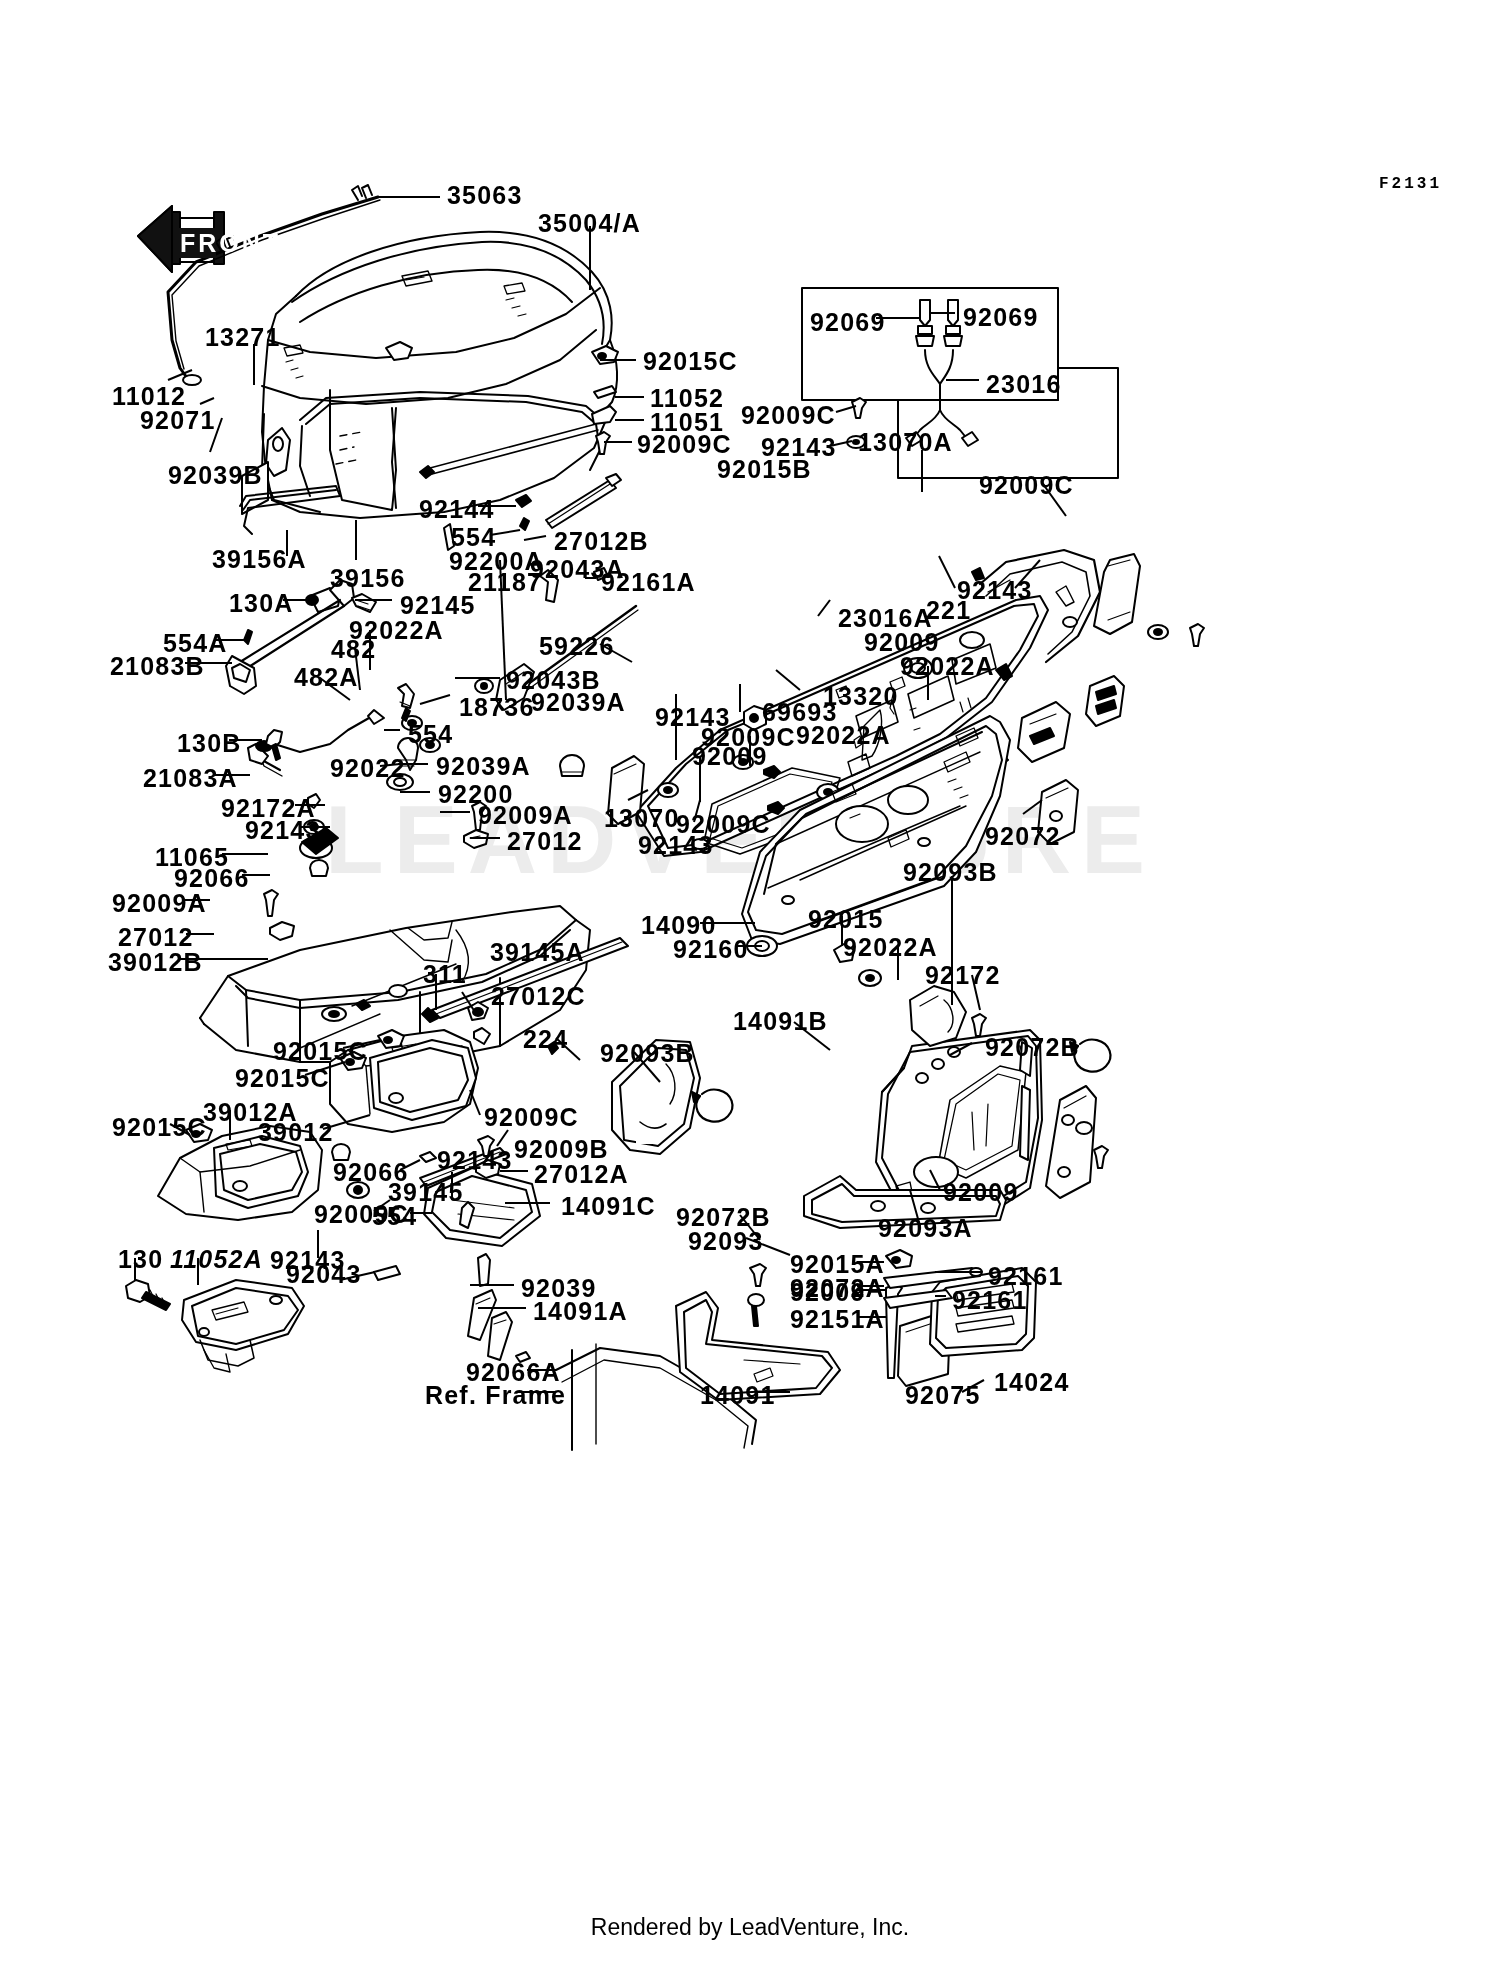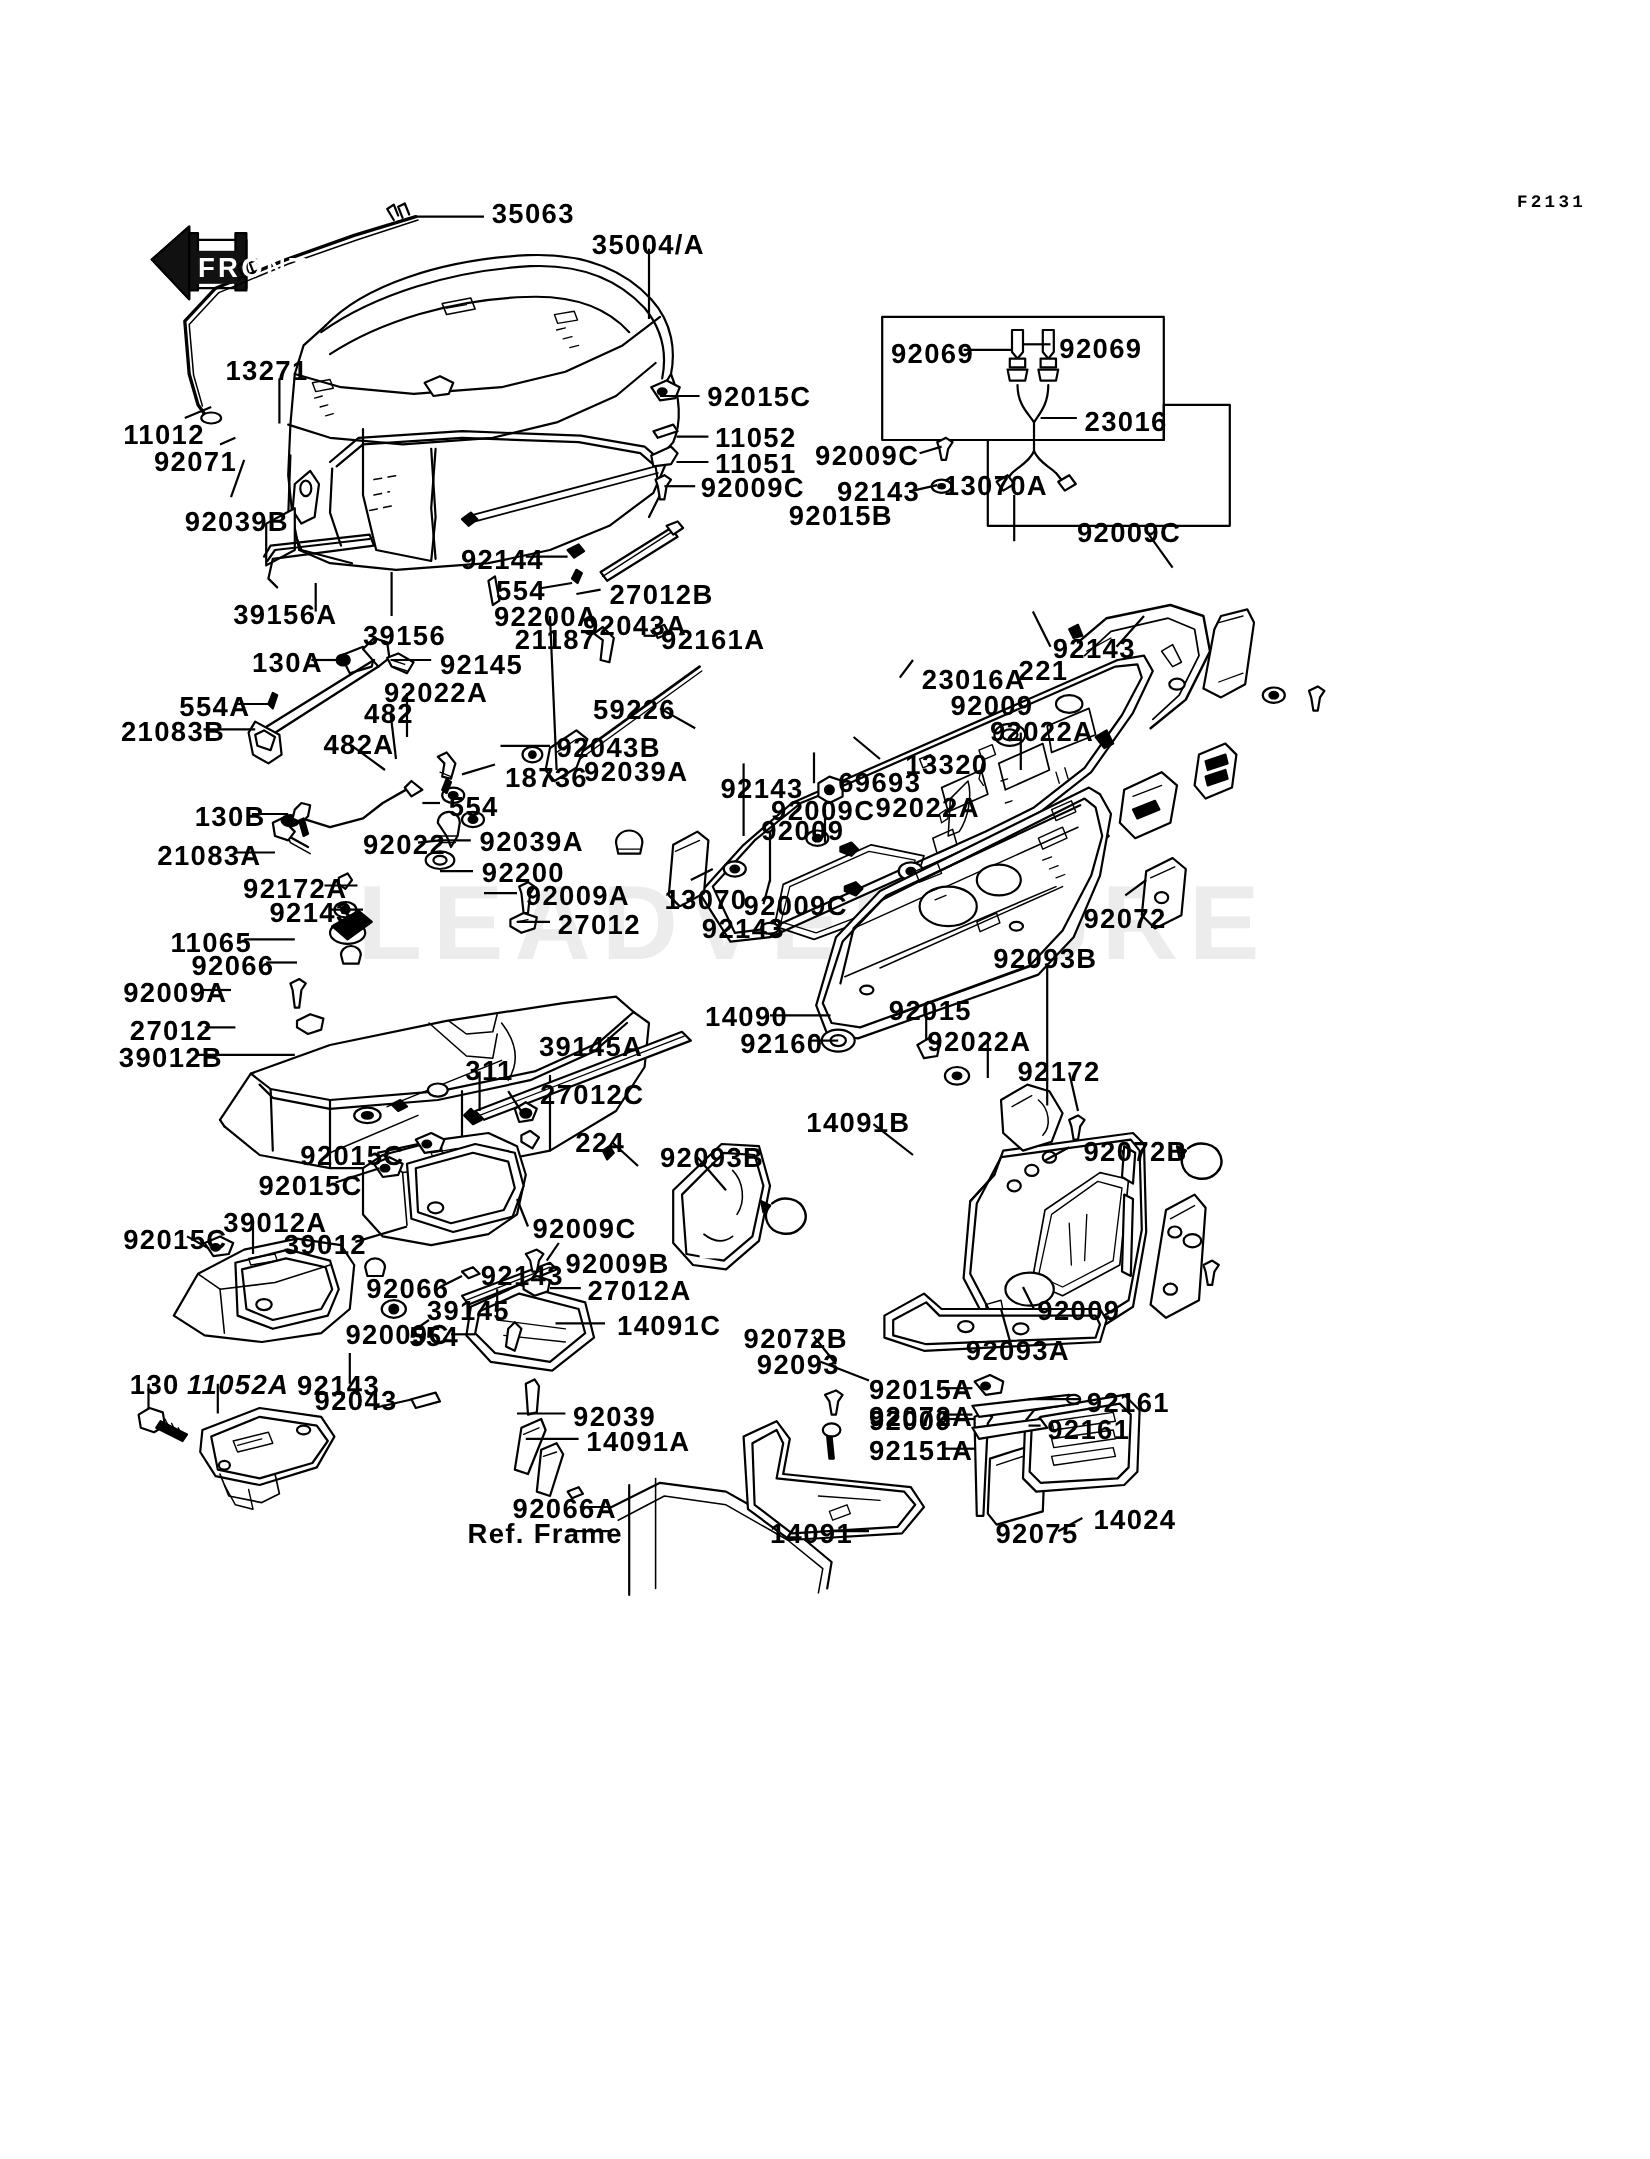--- a/index.html
+++ b/index.html
@@ -743,13 +743,14 @@
       <div class="lbl" style="left: 952px; top: 1288px;">92161</div>
       <div class="lbl" style="left: 790px; top: 1280px;">92009</div>
       <div class="lbl" style="left: 790px; top: 1307px;">92151A</div>
       <div class="lbl" style="left: 466px; top: 1360px;">92066A</div>
       <div class="lbl" style="left: 425px; top: 1383px;">Ref. Frame</div>
       <div class="lbl" style="left: 700px; top: 1383px;">14091</div>
       <div class="lbl" style="left: 905px; top: 1383px;">92075</div>
       <div class="lbl" style="left: 994px; top: 1370px;">14024</div>
     </div>
 
+  <div id="footer">Rendered by LeadVenture, Inc.</div>
 </div>
 
 </body></html>

